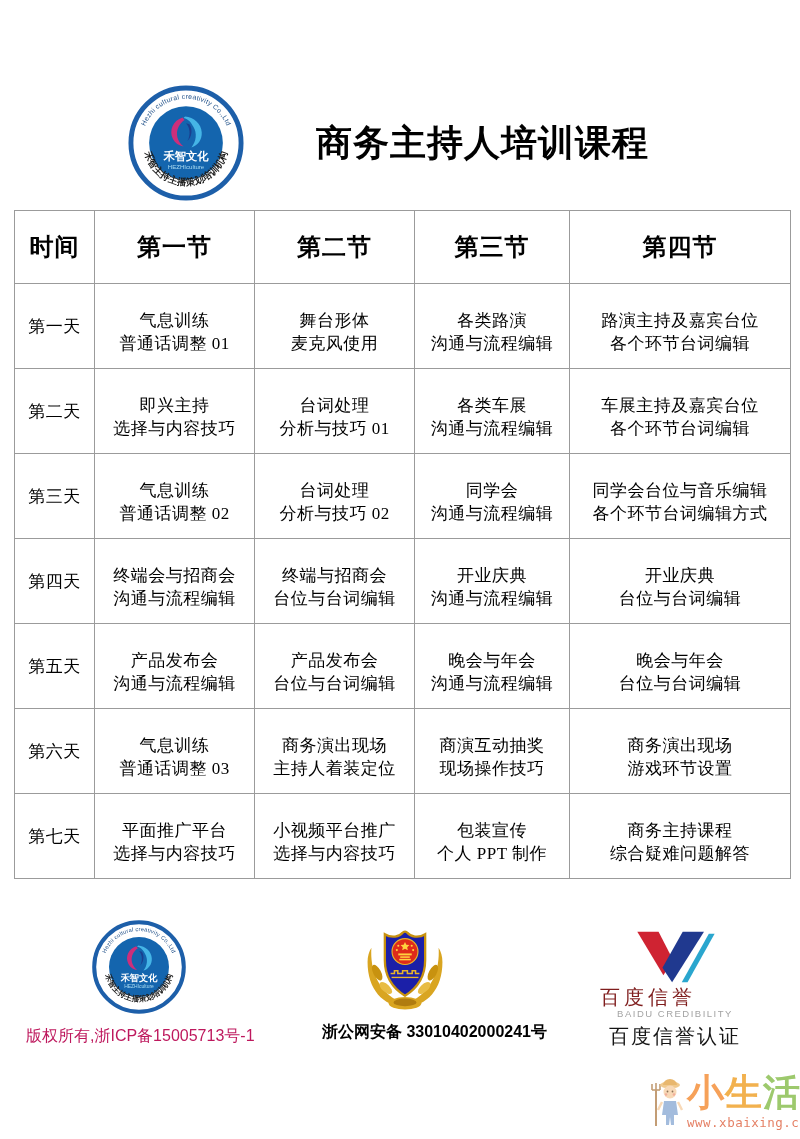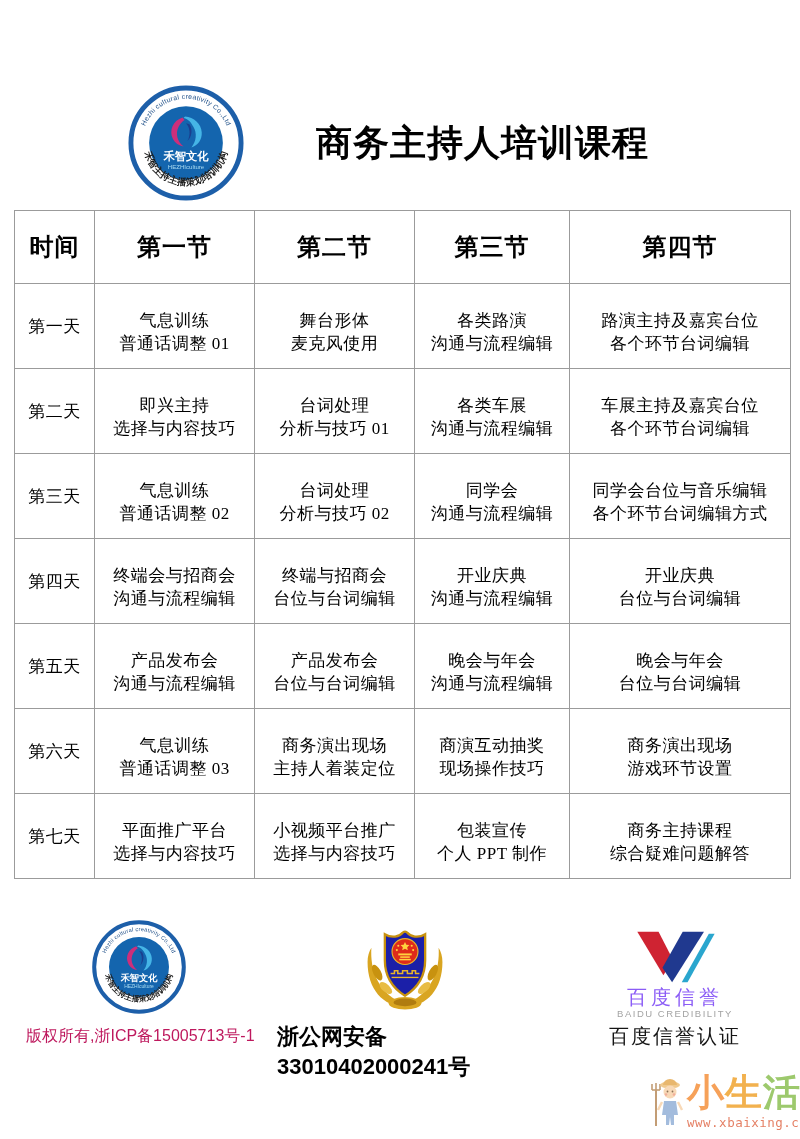--- a/index.html
+++ b/index.html
@@ -26,43 +26,43 @@
   table.course td{height:84px;font-size:17px;letter-spacing:0.5px;}
   td.day{vertical-align:bottom;padding-bottom:13px;font-size:18px;}
   td.course-cell{vertical-align:top;}
   td.course-cell .l1{margin-top:12px;}
   td.course-cell .l2{}
   
   #hezhi-logo-footer{left:91px;top:919px;width:96px;height:96px;}
   .police-badge{position:absolute;left:357px;top:914px;width:96px;height:100px;}
   .baidu-logo{position:absolute;left:630px;top:928px;width:90px;height:58px;}
   .baidu-cn{
-    position:absolute;left:600px;top:984px;width:150px;text-align:center;
-    font-family:"Liberation Sans","DejaVu Sans",sans-serif;
-    font-size:20px;color:#8b5cf6;letter-spacing:4px;
+    position:absolute;left:600px;top:984px;width:150px;
+    font-family:"Liberation Sans","DejaVu Sans",sans-serif;
+    font-size:20px;color:#7f1d1d;letter-spacing:4px;
   }
   .baidu-en{
     position:absolute;left:600px;top:1008px;width:150px;text-align:center;
     font-family:"Liberation Sans","DejaVu Sans",sans-serif;
     font-size:9.5px;color:#a3a3a3;letter-spacing:1.5px;
   }
   .baidu-cert{
     position:absolute;left:600px;top:1023px;width:150px;text-align:center;
     font-family:"Liberation Sans","DejaVu Sans",sans-serif;
     font-size:20px;color:#141414;letter-spacing:2px;
   }
   .icp-text{
     position:absolute;left:26px;top:1026px;
     font-family:"Liberation Sans","DejaVu Sans",sans-serif;
     font-size:16px;color:#be185d;
   }
   .police-text{
-    position:absolute;left:277px;top:1022px;width:270px;text-align:left;
-    font-family:"Liberation Sans","DejaVu Sans",sans-serif;
-    font-size:22px;font-weight:bold;color:#000;
+    position:absolute;left:277px;top:1022px;width:270px;text-align:right;
+    font-family:"Liberation Sans","DejaVu Sans",sans-serif;
+    font-size:16px;font-weight:bold;color:#000;
   }
   
   .watermark{position:absolute;left:645px;top:1068px;width:155px;height:71px;opacity:0.85;}
   .wm-farmer{position:absolute;left:5px;top:8px;width:34px;height:54px;}
   .wm-name{
     position:absolute;left:42px;top:0px;width:113px;
     font-family:"Liberation Sans","DejaVu Sans",sans-serif;
     font-size:37px;font-weight:bold;letter-spacing:1px;white-space:nowrap;
   }
   .wm-name .c0{color:#f5913d;}

